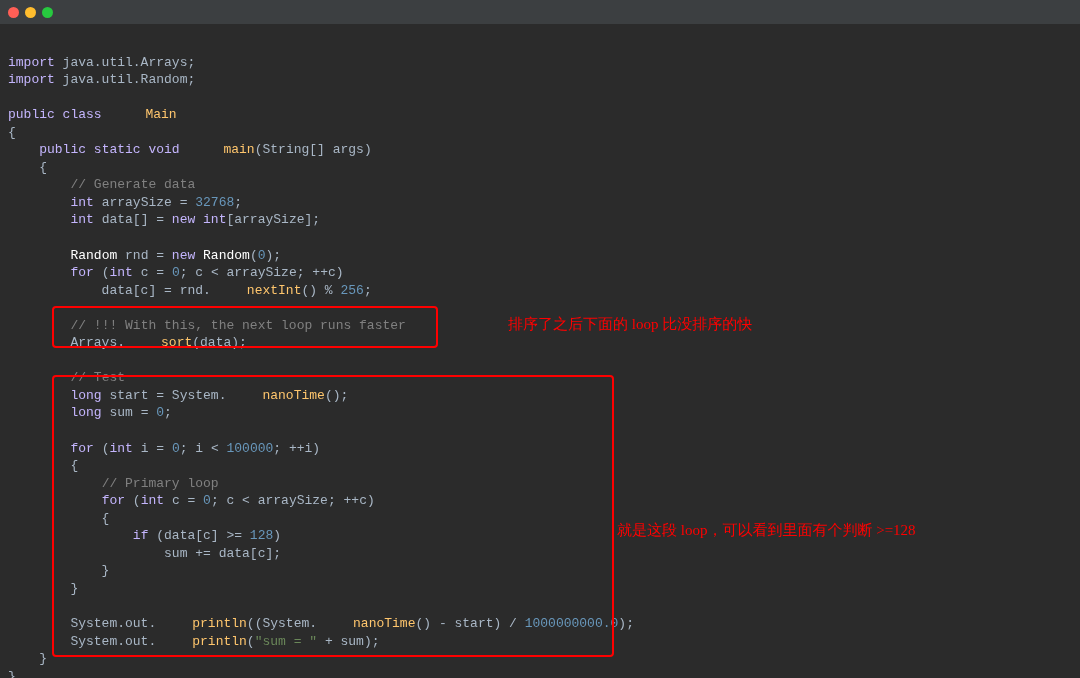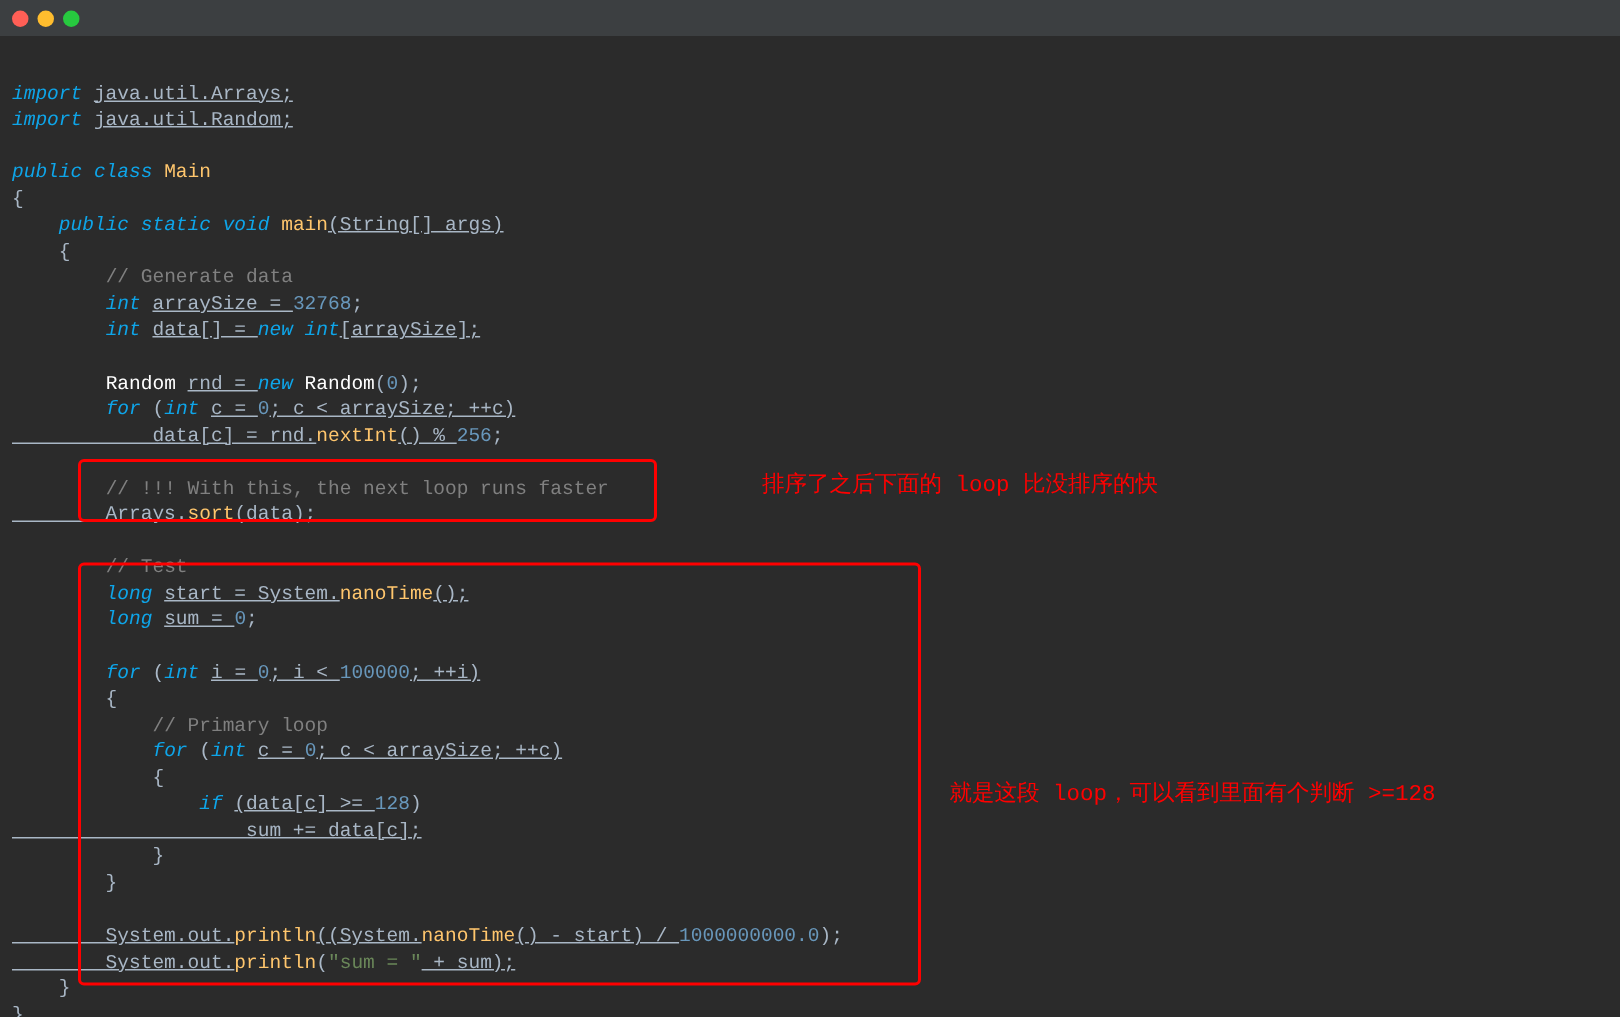--- a/index.html
+++ b/index.html
@@ -28,27 +28,27 @@
       border-radius: 50%;
     }
     .tl-close { background: #ff5f56; }
     .tl-min { background: #ffbd2e; }
     .tl-max { background: #27c93f; }
     .code-area {
       padding: 12px 8px;
       white-space: pre;
       position: relative;
     }
-    .kw { color: #0ea5e9; font-style: italic; }
-    .func { color: #ffc66d; }
+    .kw { color: #c4b5fd; }
+    .func { color: #ffc66d; margin-left: 36px; }
     .str { color: #6a8759; }
     .num { color: #6897bb; font-family: Liberation Mono, monospace; }
     .comment { color: #808080; }
     .punct { color: #a9b7c6; }
-    .ident { color: #a9b7c6; text-decoration: underline; }
+    .ident { color: #a9b7c6; }
     .teal { color: #ffffff; }
 
     .highlight-box {
       position: absolute;
       border: 2px solid #ff0000;
       border-radius: 4px;
       pointer-events: none;
     }
     .box1 {
       left: 52px;
@@ -58,29 +58,29 @@
     }
     .box2 {
       left: 52px;
       top: 375px;
       width: 562px;
       height: 282px;
     }
     .annotation {
       position: absolute;
       color: #ff0000;
-      font-family: Liberation Mono, monospace;
+      font-family: Liberation Serif, serif;
       font-size: 15px;
     }
     .ann1 {
       left: 508px;
       top: 314px;
     }
     .ann2 {
-      left: 633px;
+      left: 617px;
       top: 520px;
     }
   </style>
 </head>
 <body>
 
 <div class="titlebar">
   <div class="traffic-light tl-close"></div>
   <div class="traffic-light tl-min"></div>
   <div class="traffic-light tl-max"></div>

